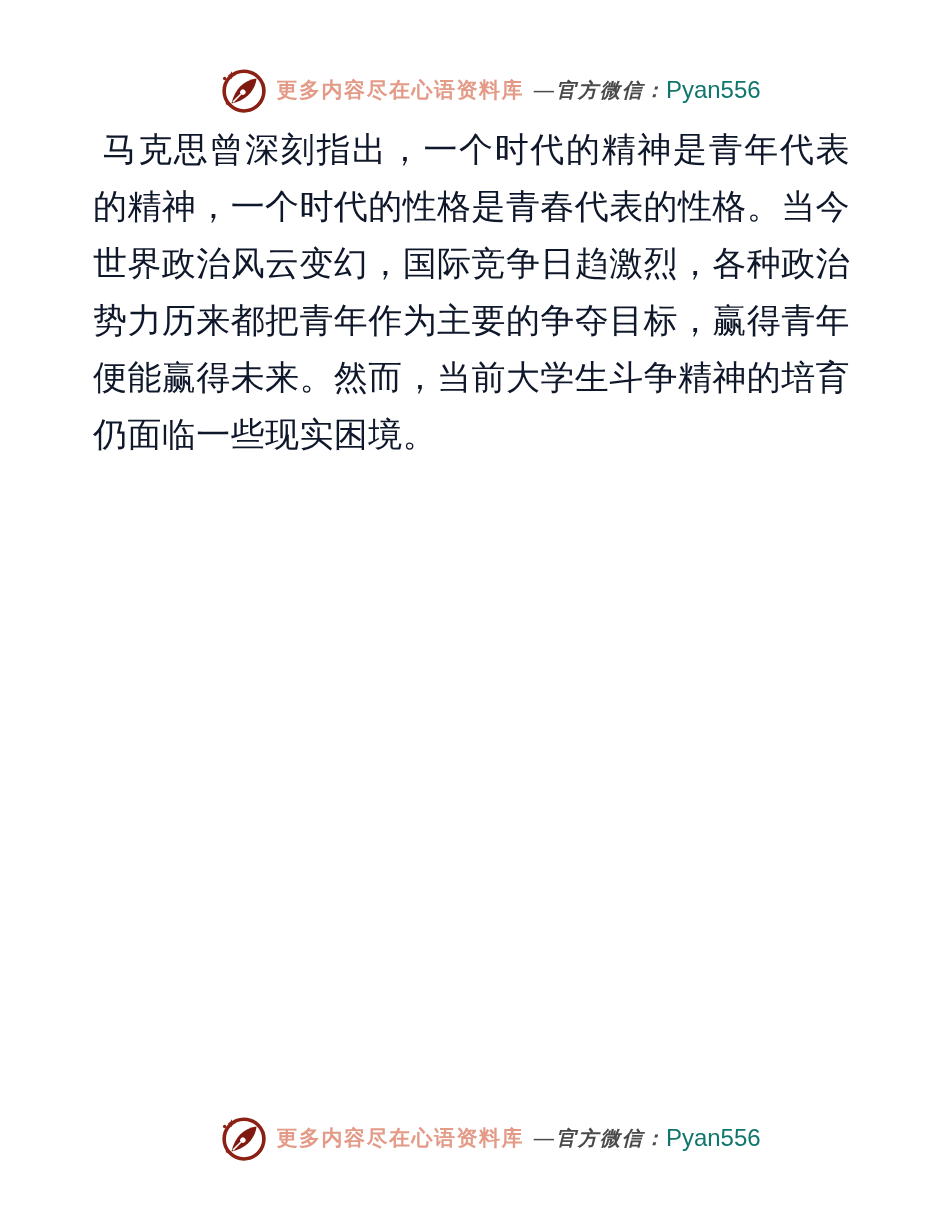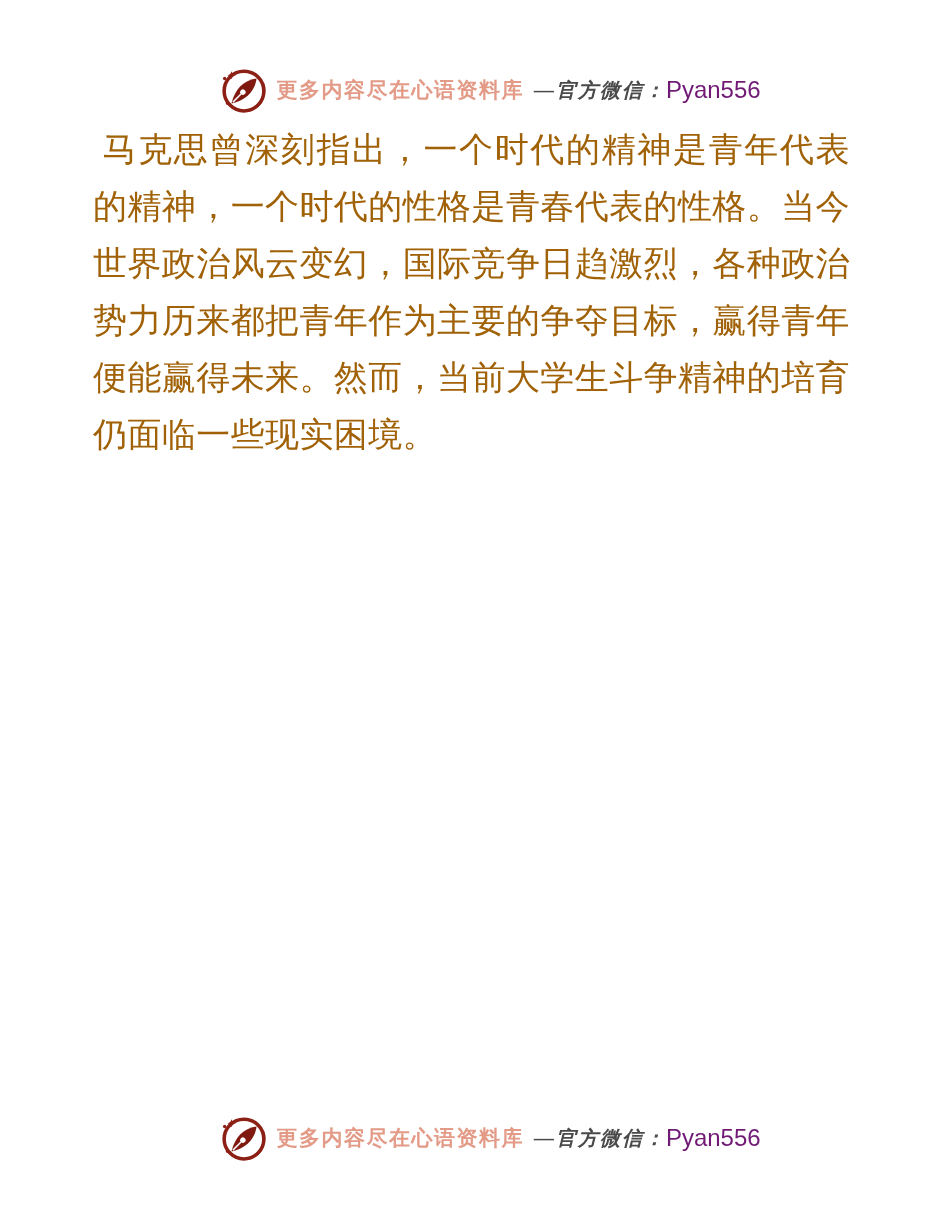--- a/index.html
+++ b/index.html
@@ -44,38 +44,38 @@
     font-style: italic;
     font-weight: bold;
     letter-spacing: 2px;
     color: #4a4a4a;
     margin-left: 10px;
     font-family: "Liberation Serif", "DejaVu Serif", serif;
     text-align: right;
   }
   .wm-id {
     font-size: 24px;
-    color: #701a75;
+    color: #0f766e;
     margin-left: 0;
     font-family: "Liberation Sans", "DejaVu Sans", sans-serif;
   }
 
   
   .content {
     position: absolute;
     top: 121px;
     left: 93px;
     width: 757px;
   }
   .content p {
     margin: 0;
     font-size: 34px;
     line-height: 57px;
     letter-spacing: 0.4px;
-    color: #a16207;
+    color: #0f172a;
     text-align: justify;
     text-indent: 0.28em;
     word-break: break-all;
   }
   .content p + p { margin-top: 18px; }
 </style>
 </head>
 <body>
 
 <header class="watermark header">

